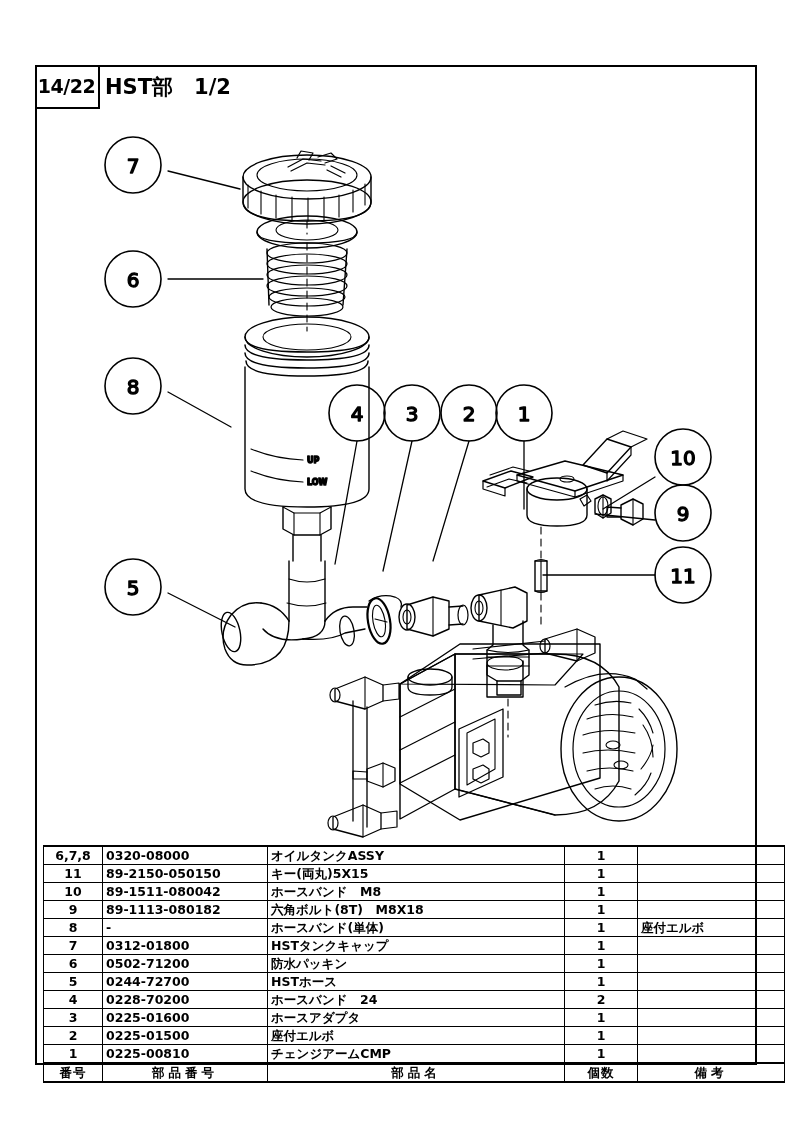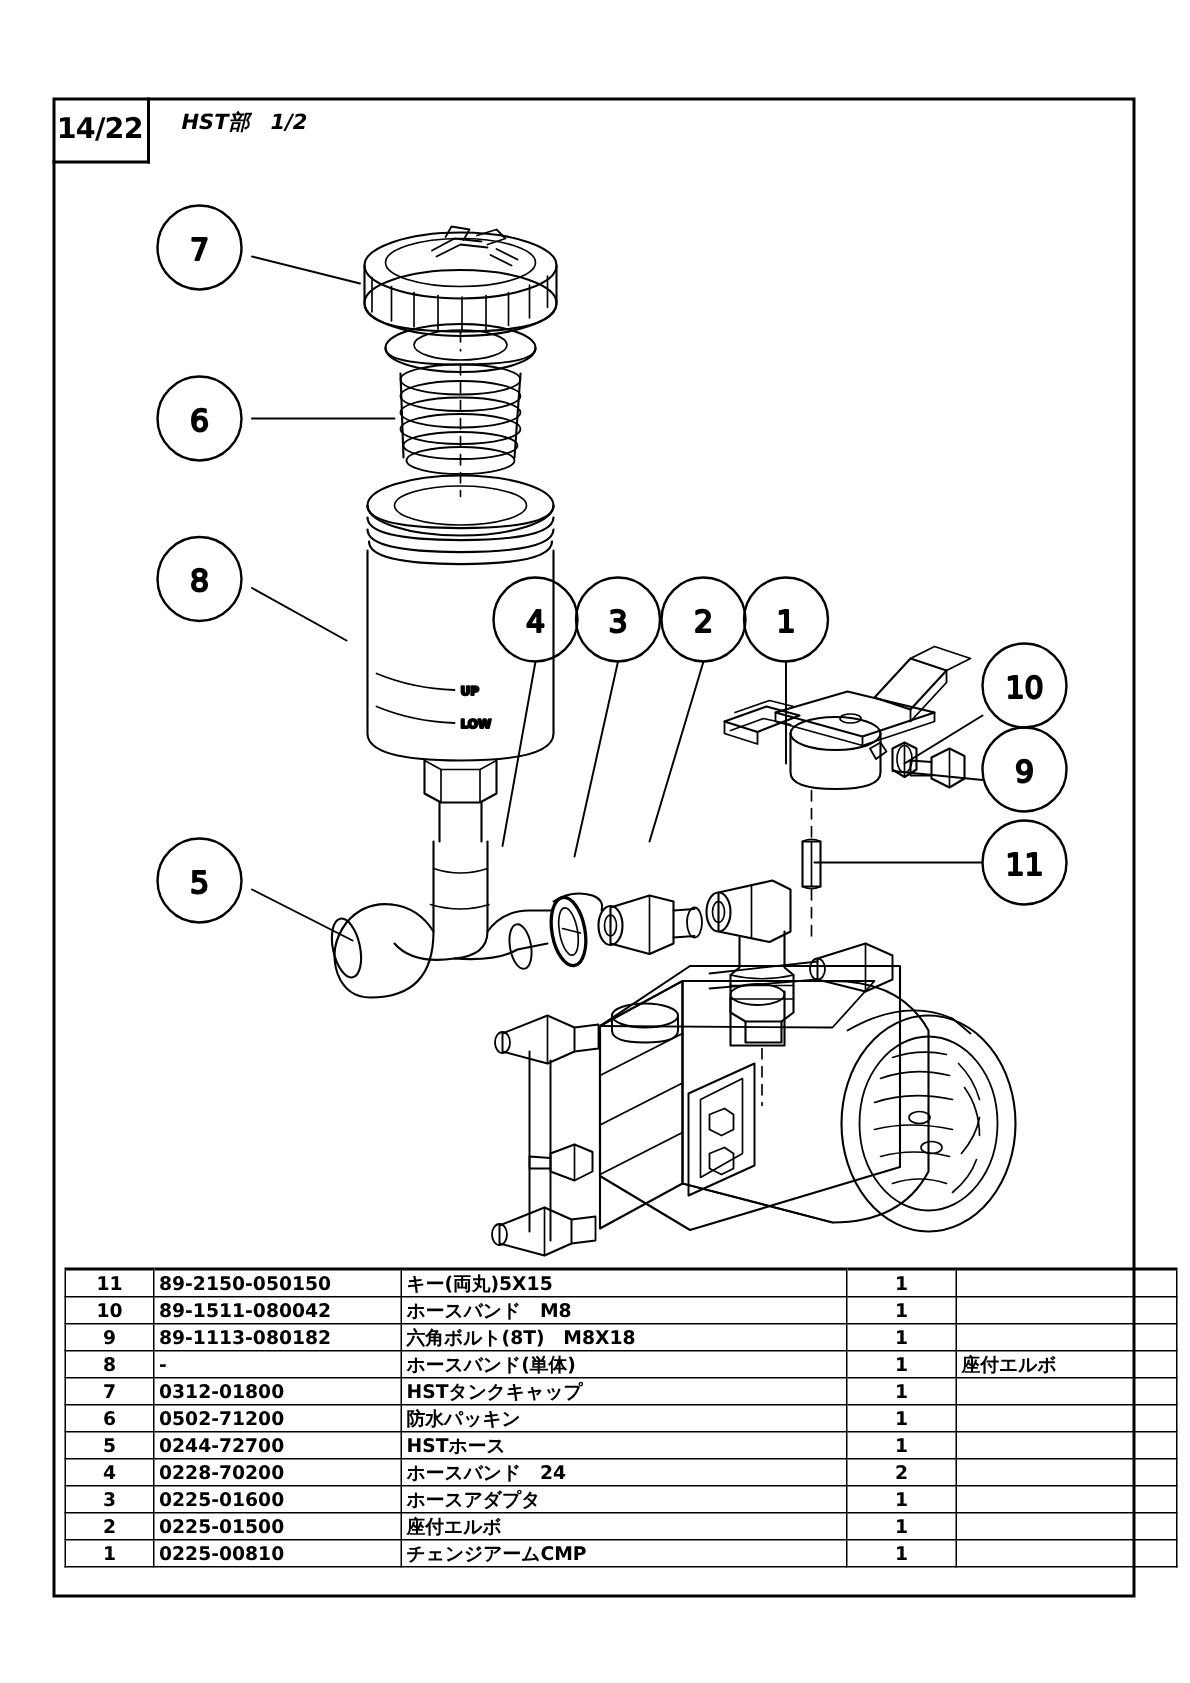--- a/index.html
+++ b/index.html
@@ -47,26 +47,25 @@
     box-sizing: border-box;
     display: flex;
     align-items: center;
     justify-content: center;
     font-size: 19px;
     font-weight: bold;
     letter-spacing: -0.5px;
   }
   #section-title {
     position: absolute;
-    left: 86px;
+    left: 70px;
     top: 8px;
-    font-size: 14px;
+    font-size: 21px;
     font-weight: bold;
     white-space: pre;
-    font-style: italic;
   }
 
   
   #drawing {
     position: absolute;
     left: 35px;
     top: 109px;
     width: 722px;
     height: 733px;
   }
@@ -465,20 +464,27 @@
       <text class="bubble-text" x="648" y="474" text-anchor="middle">11</text>
     </g>
   </g>
 
 </svg>
 </div>
 
 <table id="parts-table">
   <tbody id="parts-tbody">
       <tr>
+        <td class="c-no">6,7,8</td>
+        <td class="c-pn">0320-08000</td>
+        <td class="c-name">オイルタンクASSY</td>
+        <td class="c-qty">1</td>
+        <td class="c-rem"></td>
+      </tr>
+      <tr>
         <td class="c-no">11</td>
         <td class="c-pn">89-2150-050150</td>
         <td class="c-name">キー(両丸)5X15</td>
         <td class="c-qty">1</td>
         <td class="c-rem"></td>
       </tr>
       <tr>
         <td class="c-no">10</td>
         <td class="c-pn">89-1511-080042</td>
         <td class="c-name">ホースバンド　M8</td>
@@ -541,14 +547,21 @@
         <td class="c-qty">1</td>
         <td class="c-rem"></td>
       </tr>
       <tr>
         <td class="c-no">1</td>
         <td class="c-pn">0225-00810</td>
         <td class="c-name">チェンジアームCMP</td>
         <td class="c-qty">1</td>
         <td class="c-rem"></td>
       </tr>
+      <tr class="header-row">
+        <td class="c-no h-num">番号</td>
+        <td class="c-pn" style="text-align: center;">部品番号</td>
+        <td class="c-name" style="text-align: center;">部品名</td>
+        <td class="c-qty h-num">個数</td>
+        <td class="c-rem" style="text-align: center;">備考</td>
+      </tr>
     </tbody>
 </table>
 
 </body></html>

